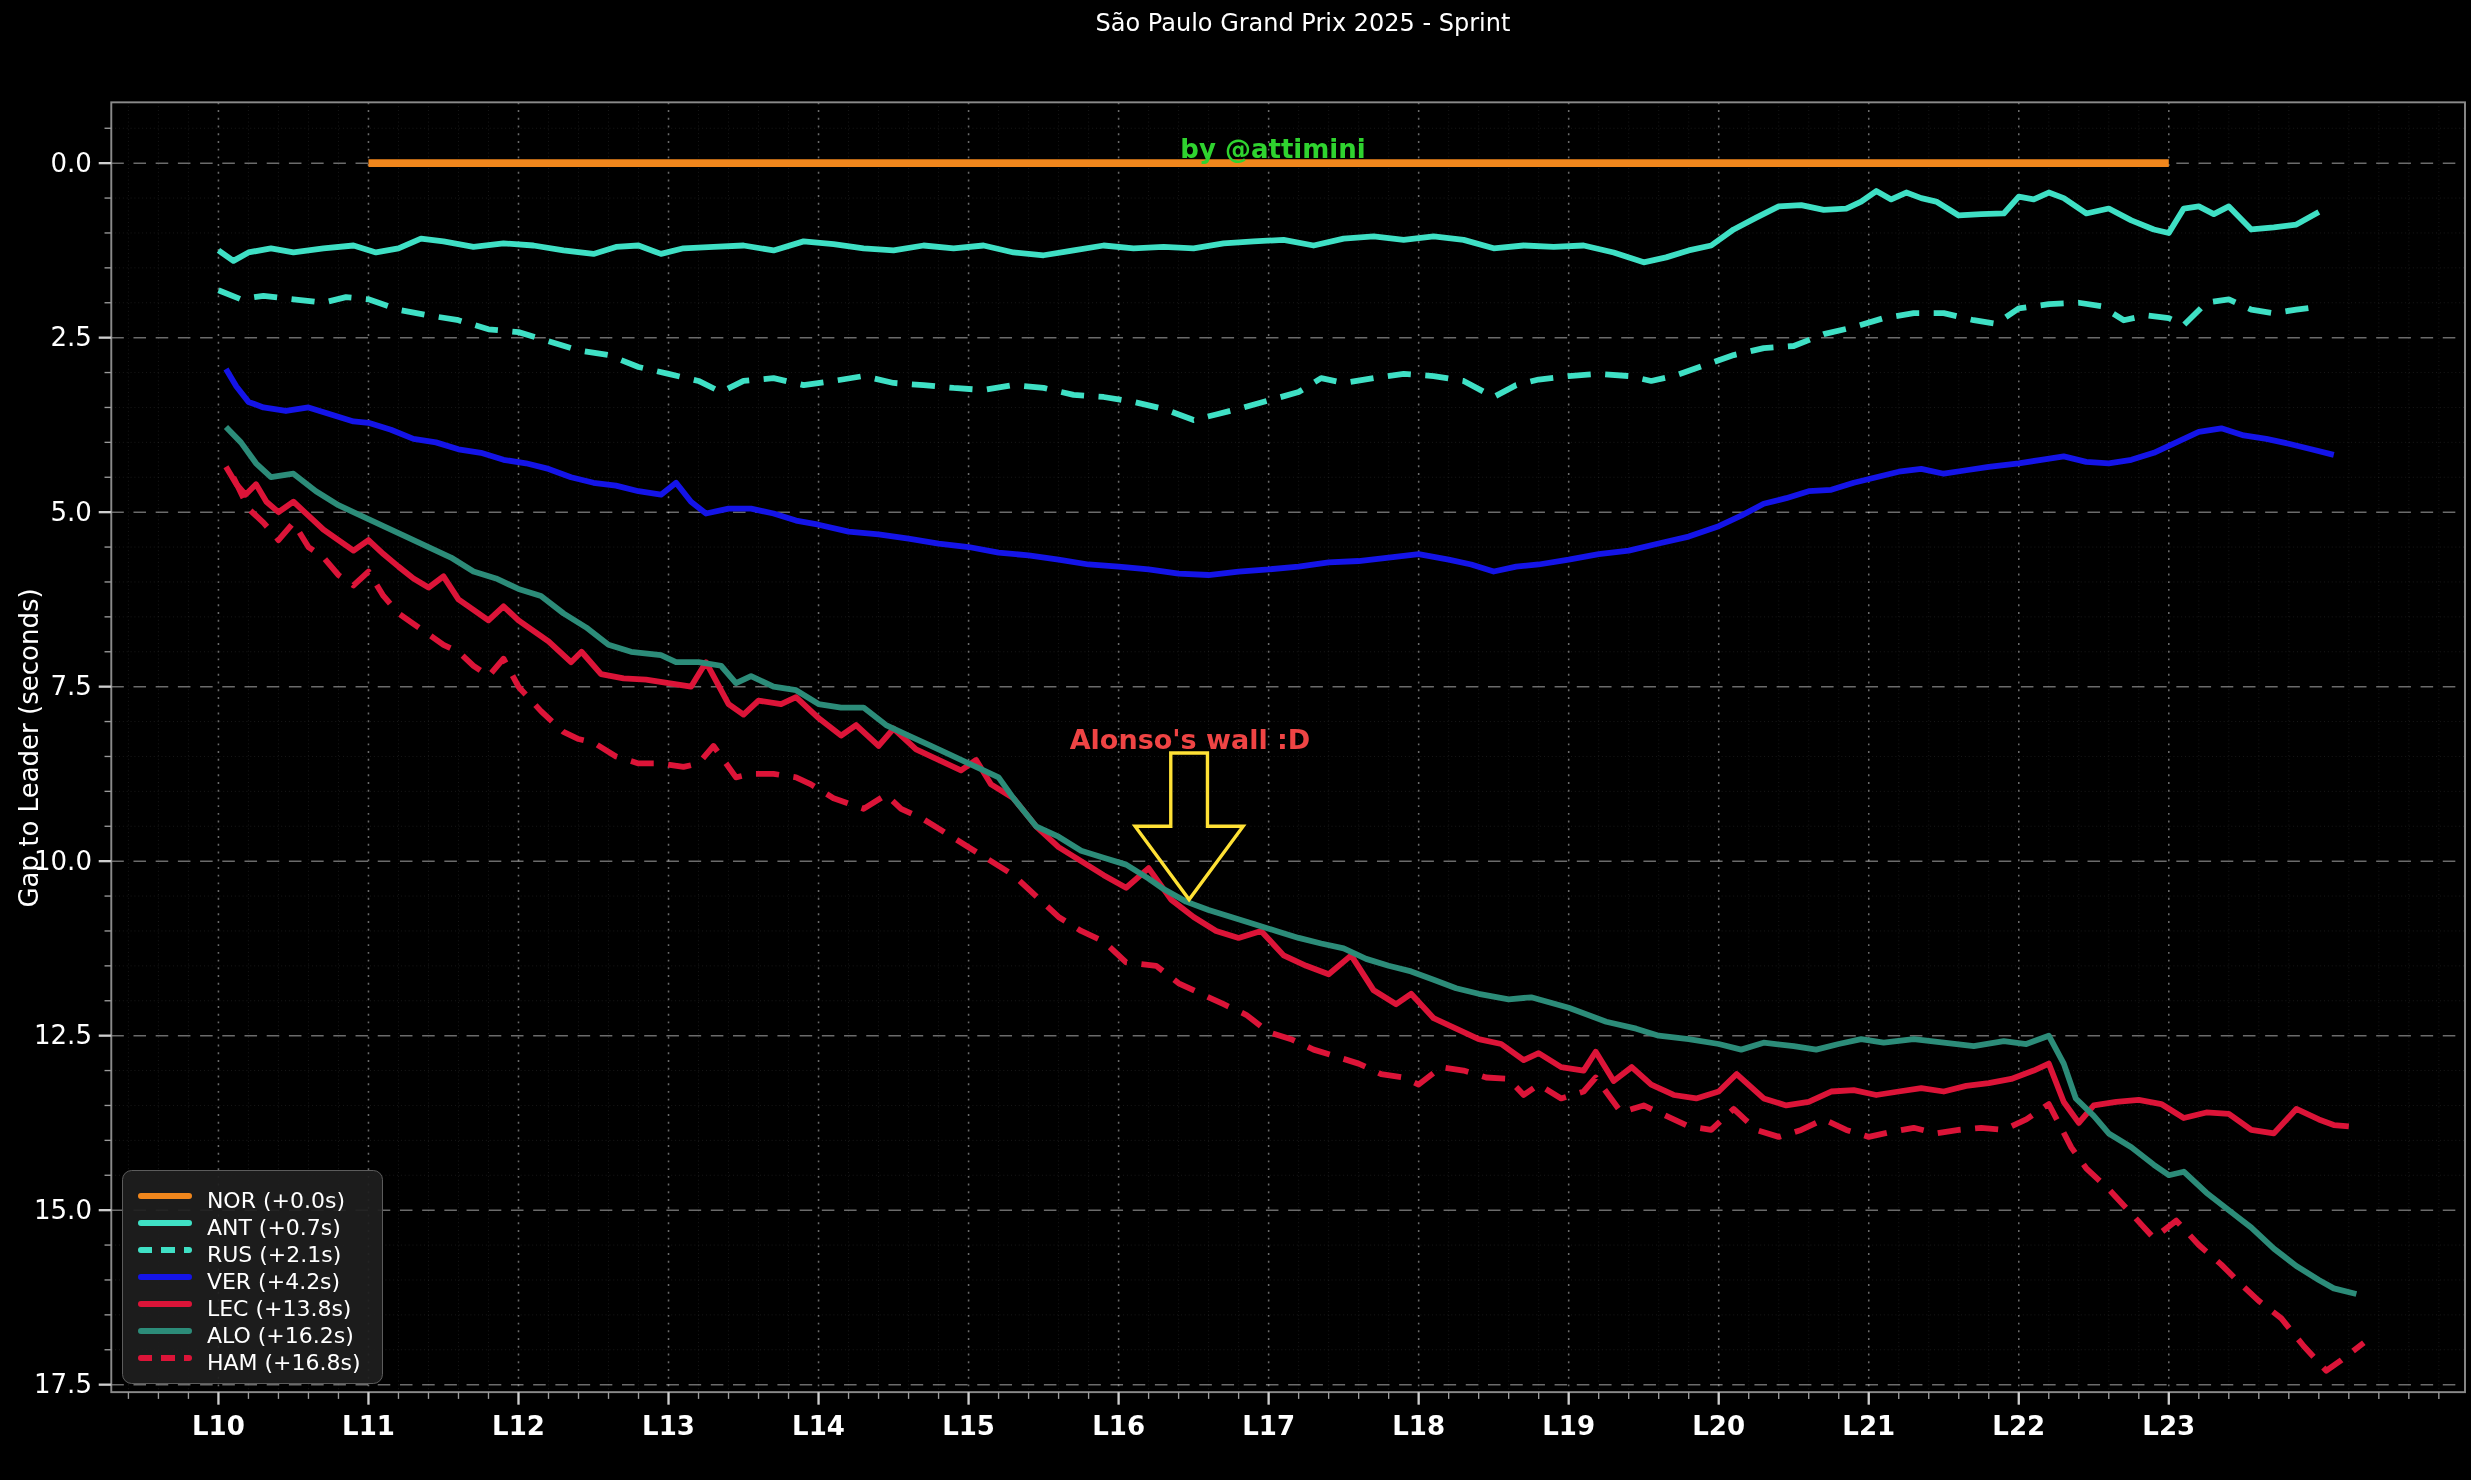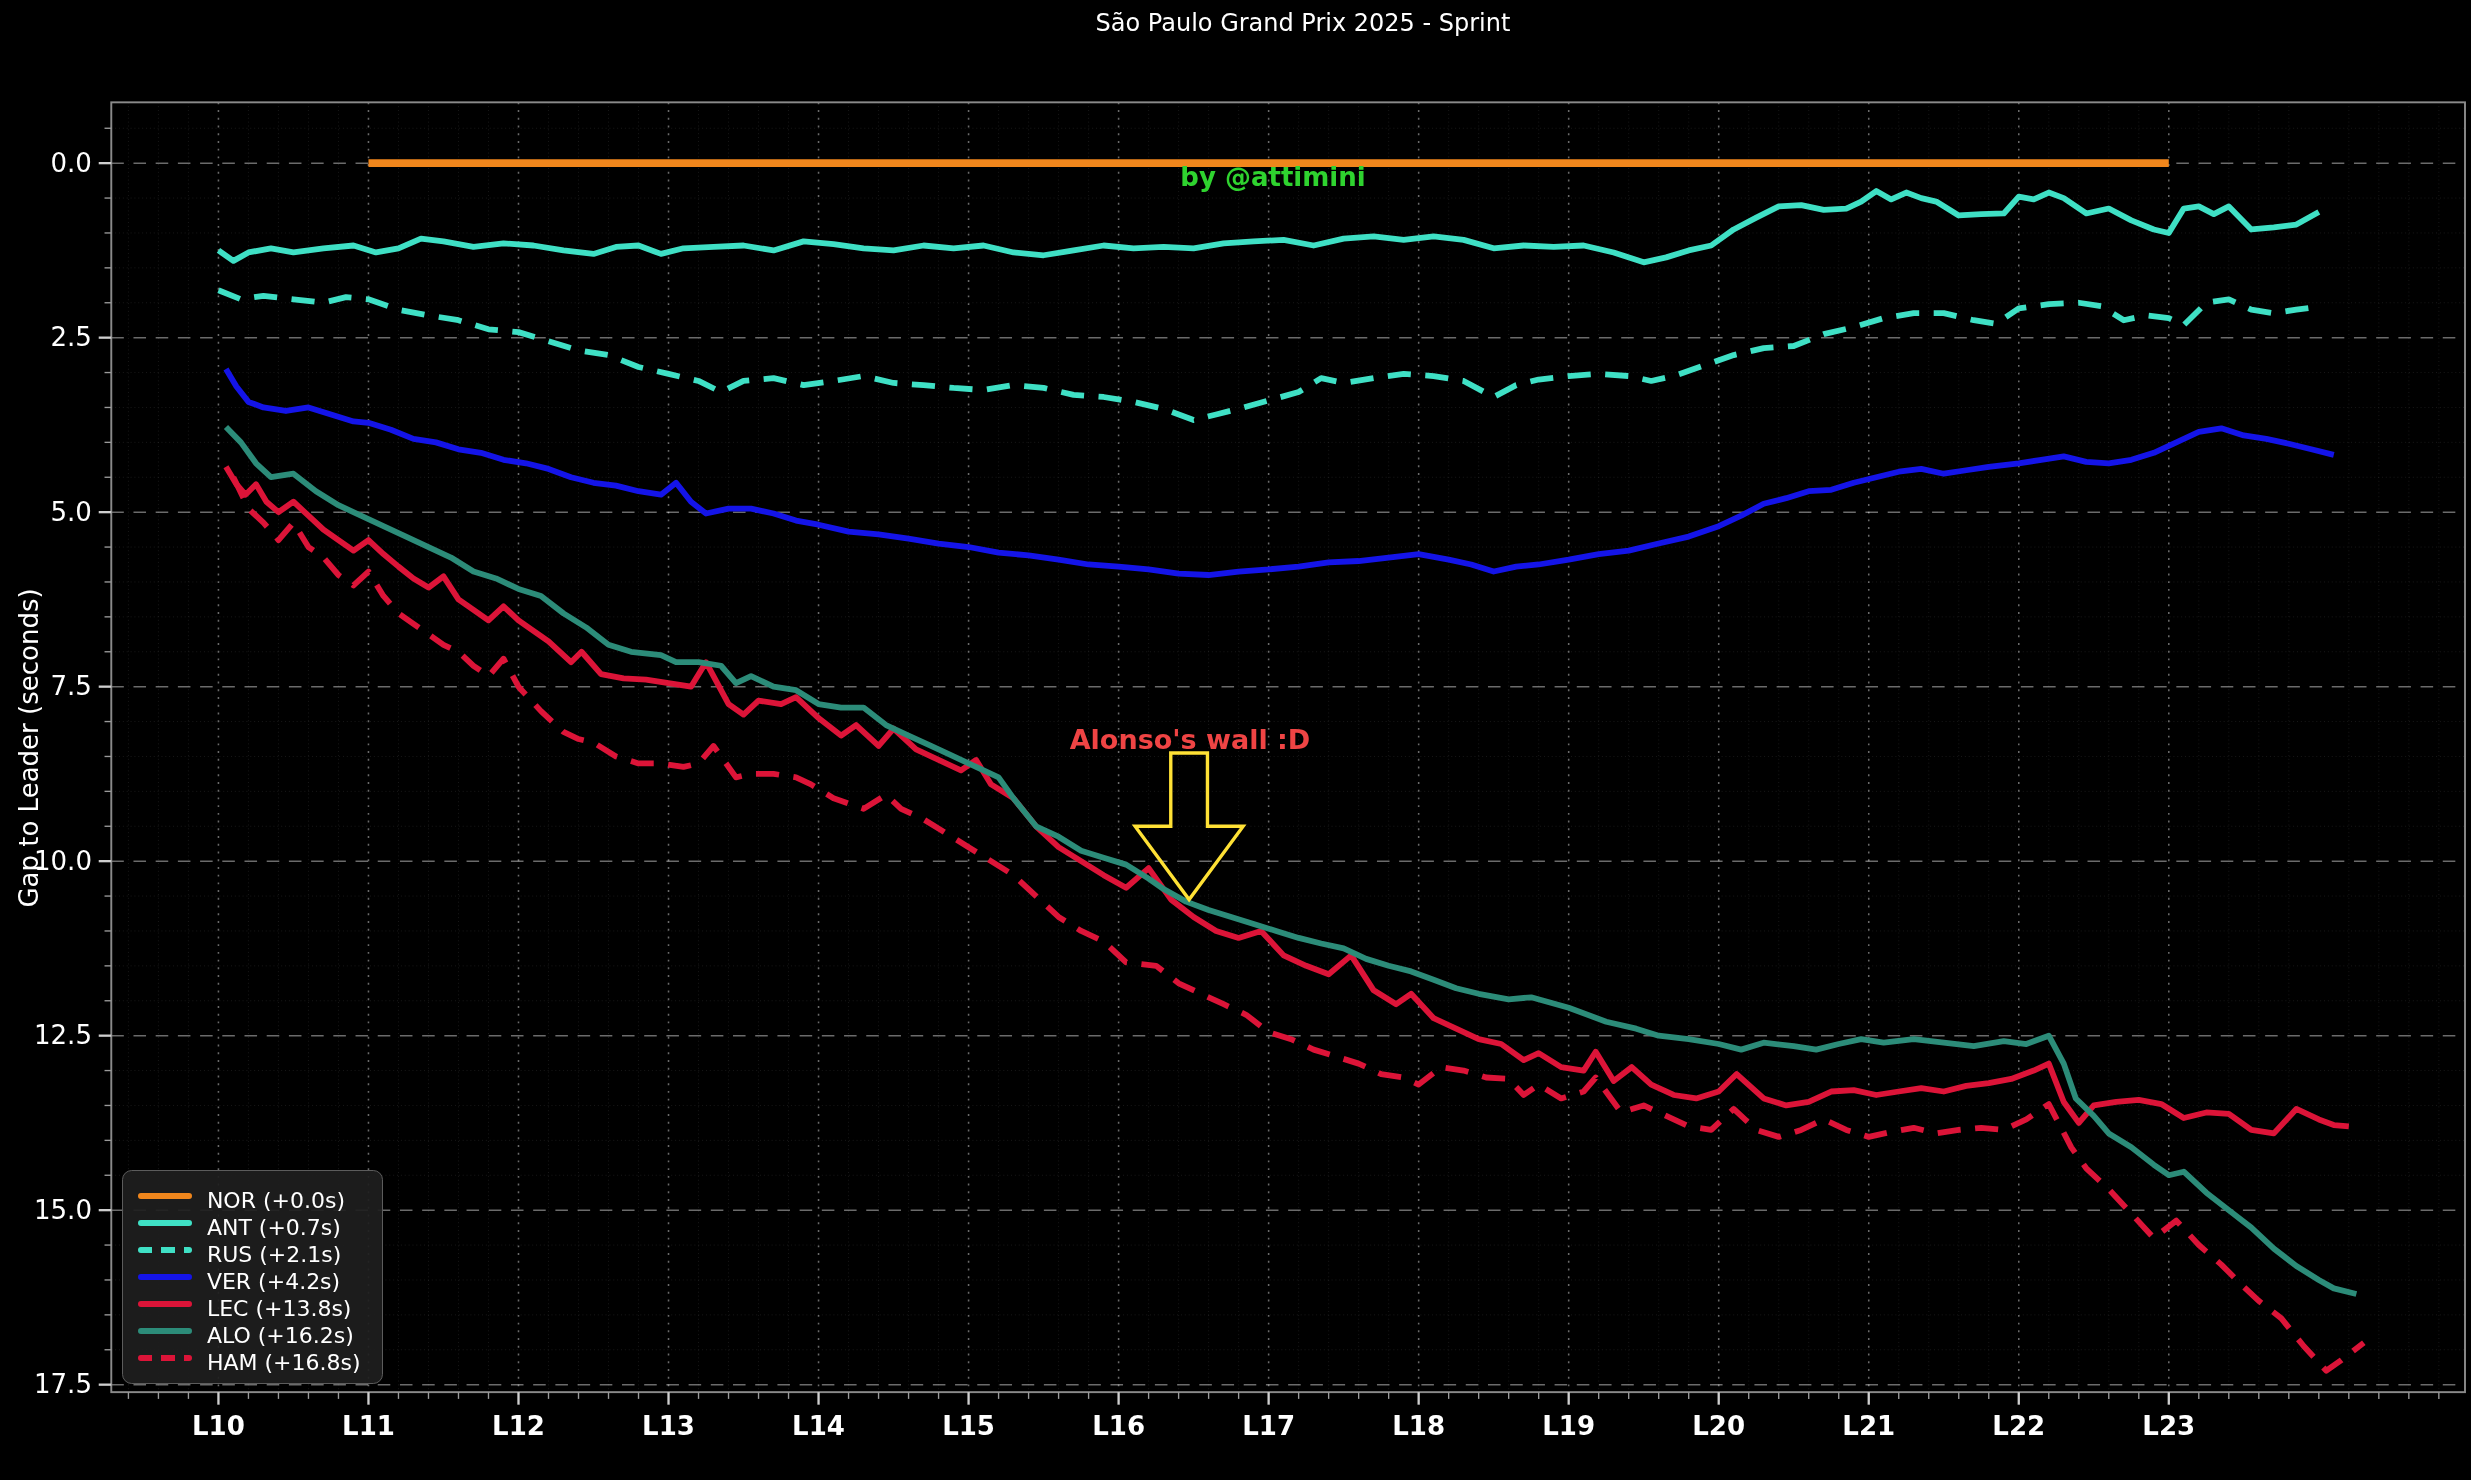--- a/index.html
+++ b/index.html
@@ -2,21 +2,21 @@
 <html><head>
 <meta charset="utf-8">
 <style>
   html,body{margin:0;padding:0;background:#000;}
   .fig{position:relative;width:2472px;height:1480px;background:#000;overflow:hidden;
        font-family:"DejaVu Sans",sans-serif;color:#fff;}
   #chart-svg{position:absolute;left:0;top:0;}
   .title-block{position:absolute;top:4.8px;left:1288px;transform:translateX(-50%);
        text-align:right;font-size:24px;line-height:37px;white-space:nowrap;color:#fff;margin-left:15px;}
   .attribution{position:absolute;top:134px;left:1273px;transform:translateX(-50%);
-       font-size:26px;font-weight:bold;white-space:nowrap;margin-top:28px;}
+       font-size:26px;font-weight:bold;white-space:nowrap;}
   .annotation-text{position:absolute;top:724px;left:1190px;transform:translateX(-50%);
        font-size:27px;font-weight:bold;white-space:nowrap;}
   .xlabel{position:absolute;top:1525px;left:1288px;transform:translateX(-50%);font-size:26px;}
   .ylabel{position:absolute;top:748px;left:29px;transform:translate(-50%,-50%) rotate(-90deg);
        font-size:26px;white-space:nowrap;}
   .legend{position:absolute;left:122px;top:1170px;background:rgba(30,30,30,0.92);
        border:1px solid #5c5c5c;border-radius:9.7px;padding:11.6px 21px 11.6px 15.4px;}
   .legend-row{display:flex;align-items:center;height:27px;gap:14.5px;}
   .swatch{width:54px;height:6.8px;border-radius:2.9px;flex:0 0 auto;}
   .legend-label{font-size:22px;color:#fff;white-space:nowrap;margin-top:8px;}

